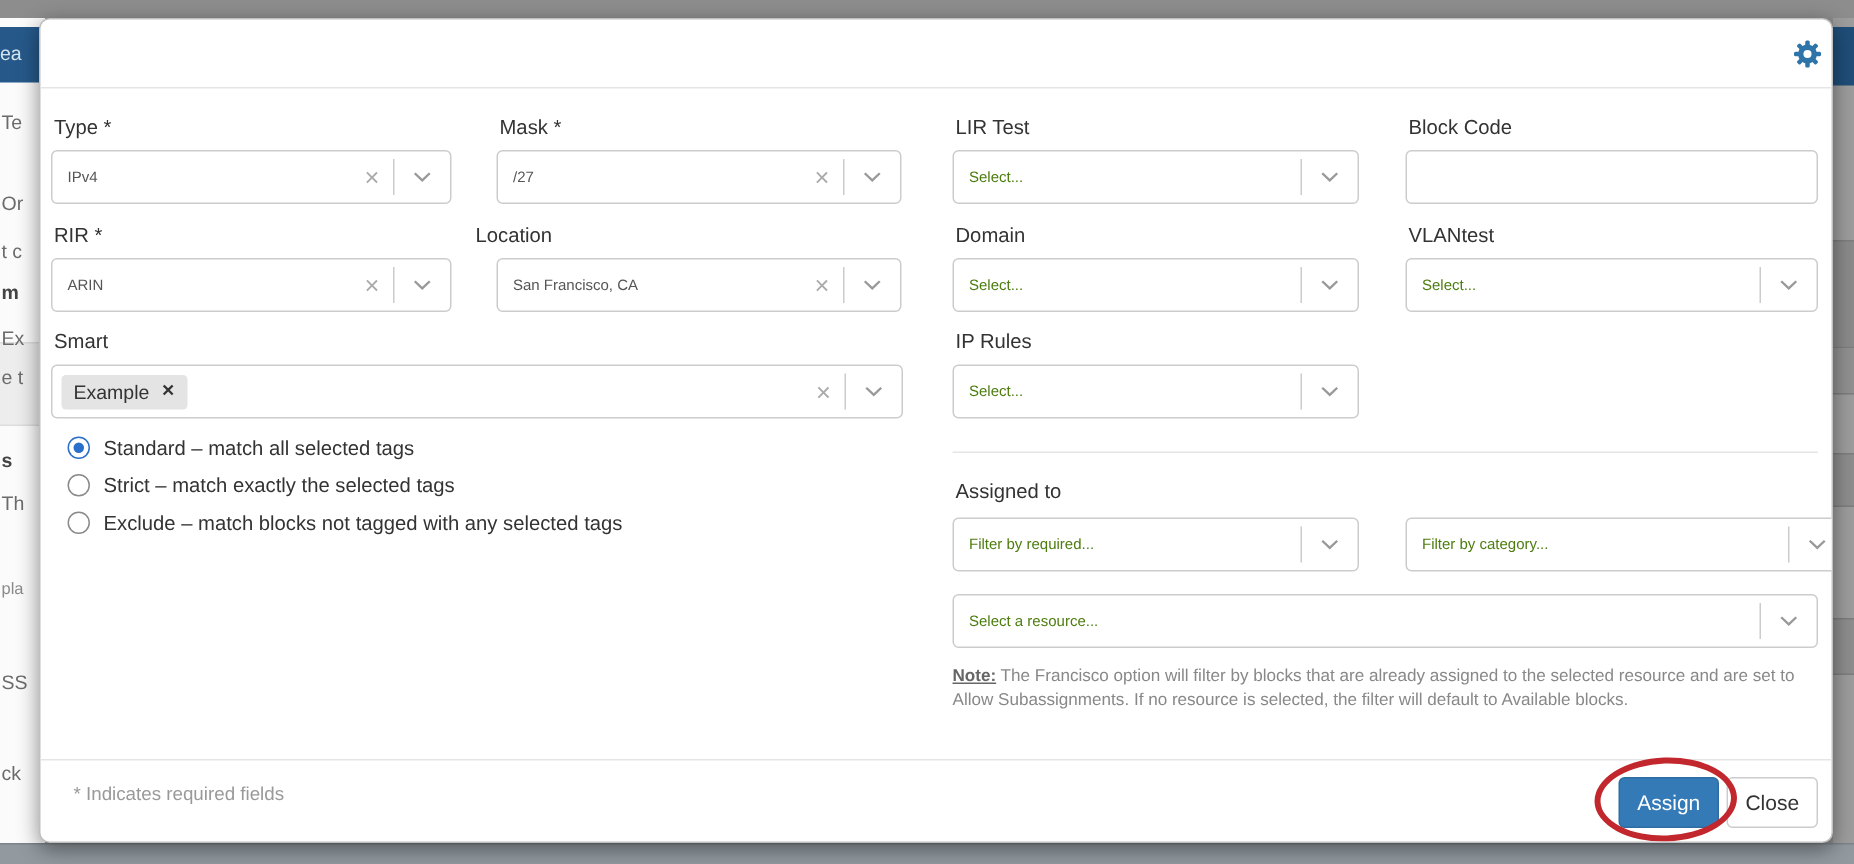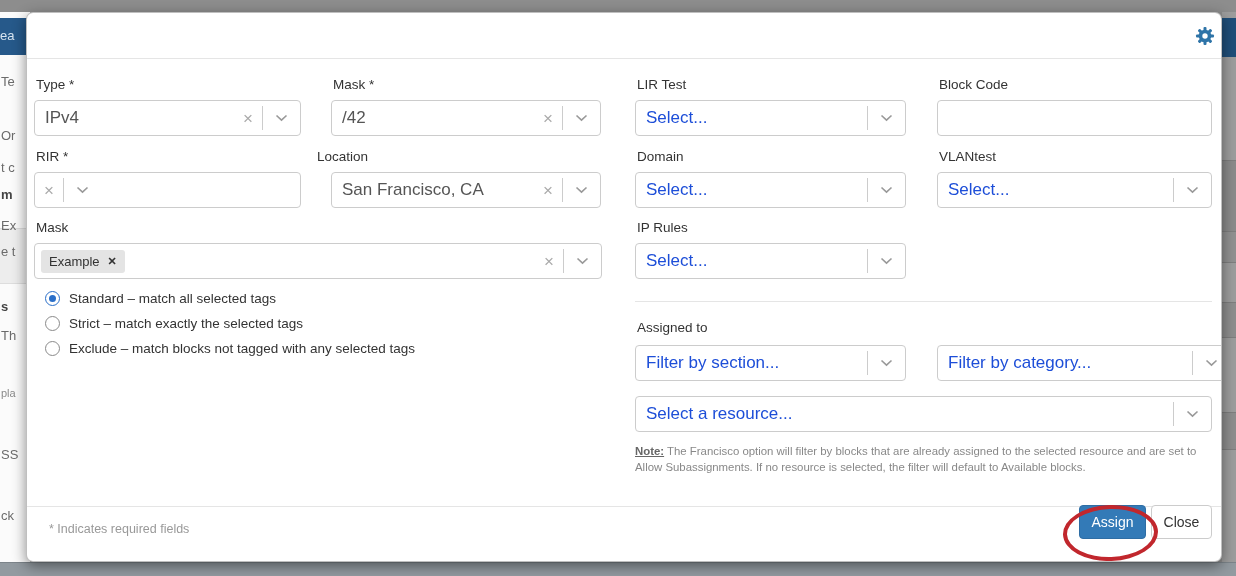--- a/index.html
+++ b/index.html
@@ -33,40 +33,40 @@
   .modal-title{position:absolute;left:20px;top:14px;font-size:17px;color:#333;}
   .gear{position:absolute;left:1168px;top:13px;width:20px;height:20px;cursor:pointer;}
   .hdr-divider{position:absolute;left:0;top:45px;width:1196px;height:1px;background:#e5e5e5;}
 
   .flabel{position:absolute;font-size:13.5px;font-weight:normal;color:#333;white-space:nowrap;}
 
   .field{
     position:absolute;height:36px;box-sizing:border-box;background:#fff;
     border:1px solid #ccc;border-radius:4px;display:flex;align-items:center;cursor:pointer;
   }
-  .field .val{flex:1;padding-left:10px;font-size:17px;color:#555;white-space:nowrap;overflow:hidden;}
-  .field .val.ph{color:#1d4ed8;}
+  .field .val{flex:1;padding-left:10px;font-size:10px;color:#555;white-space:nowrap;overflow:hidden;}
+  .field .val.ph{color:#4d7c0f;}
   .clear-x{color:#aaa;font-size:17px;line-height:1;padding:0 9px;cursor:pointer;}
   .sep{width:1px;height:24px;background:#ccc;}
   .chev{width:37px;display:flex;align-items:center;justify-content:center;cursor:pointer;}
   .tag-chip{margin-left:6px;background:#e4e4e4;border-radius:3px;padding:4px 8px;font-size:13px;color:#333;display:inline-flex;align-items:center;gap:8px;}
   .chip-x{font-size:11px;font-weight:bold;color:#333;cursor:pointer;line-height:1;}
 
   .radio-row{position:absolute;left:18px;display:flex;align-items:center;gap:9px;font-size:13.5px;color:#333;cursor:pointer;}
   .rdot{width:15px;height:15px;box-sizing:border-box;border:1px solid #8a8a8a;border-radius:50%;background:#fff;position:relative;flex:0 0 auto;}
   .rdot.checked{border-color:#2a6fc9;}
   .rdot.checked::after{content:"";position:absolute;left:3px;top:3px;width:7px;height:7px;border-radius:50%;background:#2a6fc9;}
 
   .rt-divider{position:absolute;left:608px;top:288px;width:577px;height:1px;background:#e5e5e5;}
   .note{position:absolute;left:608px;top:431px;width:584px;font-size:11.4px;line-height:1.4;color:#888;}
   .note b{color:#666;text-decoration:underline;}
 
   .ftr-divider{position:absolute;left:0;top:493px;width:1196px;height:1px;background:#e5e5e5;}
   .ftr-note{position:absolute;left:22px;top:509px;font-size:12.5px;color:#999;}
-  .btn{position:absolute;top:492px;height:34px;box-sizing:border-box;border-radius:4px;font-size:14px;
+  .btn{position:absolute;top:505px;height:34px;box-sizing:border-box;border-radius:4px;font-size:14px;
        display:flex;align-items:center;justify-content:center;cursor:pointer;}
   .btn-primary{left:1052px;width:67px;background:#337ab7;border:1px solid #2e6da4;color:#fff;}
   .btn-default{left:1124px;width:61px;background:#fff;border:1px solid #ccc;color:#333;}
   .annotation{position:absolute;left:1036px;top:492px;width:87px;height:48px;border:4px solid #c1272d;
               border-radius:50%;z-index:50;pointer-events:none;transform:rotate(-2deg);}
 </style>
 </head>
 <body>
 
 <div class="bg-left">
@@ -118,21 +118,21 @@
     <span class="val">IPv4</span>
     <span class="clear-x">×</span>
     <span class="sep"></span>
     <span class="chev">
         <svg width="13" height="8" viewBox="0 0 13 8">
           <path d="M1.5 1.5 L6.5 6.2 L11.5 1.5" fill="none" stroke="#999" stroke-width="1.6"></path>
         </svg>
       </span>
   </div>
   <div class="field" style="left:304px;top:87px;width:270px">
-    <span class="val">/42</span>
+    <span class="val">/27</span>
     <span class="clear-x">×</span>
     <span class="sep"></span>
     <span class="chev">
         <svg width="13" height="8" viewBox="0 0 13 8">
           <path d="M1.5 1.5 L6.5 6.2 L11.5 1.5" fill="none" stroke="#999" stroke-width="1.6"></path>
         </svg>
       </span>
   </div>
   <div class="field" style="left:608px;top:87px;width:271px">
     <span class="val ph">Select...</span>
@@ -146,20 +146,21 @@
   <div class="field" style="left:910px;top:87px;width:275px">
     <span class="val"></span>
   </div>
 
   <label class="flabel" style="left:9px;top:136px">RIR *</label>
   <label class="flabel" style="left:290px;top:136px">Location</label>
   <label class="flabel" style="left:610px;top:136px">Domain</label>
   <label class="flabel" style="left:912px;top:136px">VLANtest</label>
 
   <div class="field" style="left:7px;top:159px;width:267px">
+    <span class="val">ARIN</span>
     <span class="clear-x">×</span>
     <span class="sep"></span>
     <span class="chev">
         <svg width="13" height="8" viewBox="0 0 13 8">
           <path d="M1.5 1.5 L6.5 6.2 L11.5 1.5" fill="none" stroke="#999" stroke-width="1.6"></path>
         </svg>
       </span>
   </div>
   <div class="field" style="left:304px;top:159px;width:270px">
     <span class="val">San Francisco, CA</span>
@@ -183,21 +184,21 @@
   <div class="field" style="left:910px;top:159px;width:275px">
     <span class="val ph">Select...</span>
     <span class="sep"></span>
     <span class="chev">
         <svg width="13" height="8" viewBox="0 0 13 8">
           <path d="M1.5 1.5 L6.5 6.2 L11.5 1.5" fill="none" stroke="#999" stroke-width="1.6"></path>
         </svg>
       </span>
   </div>
 
-  <label class="flabel" style="left:9px;top:207px">Mask</label>
+  <label class="flabel" style="left:9px;top:207px">Smart</label>
   <label class="flabel" style="left:610px;top:207px">IP Rules</label>
 
   <div class="field" style="left:7px;top:230px;width:568px">
     <span style="flex:1;display:flex;align-items:flex-end">
       <span class="tag-chip">
         <span>Example</span>
         <span class="chip-x">✕</span>
       </span>
     </span>
     <span class="clear-x">×</span>
@@ -228,21 +229,21 @@
   </div>
   <div class="radio-row" style="top:303px">
     <span class="rdot"></span>
     <span>Strict – match exactly the selected tags</span>
   </div>
 
   <div class="rt-divider"></div>
   <label class="flabel" style="left:610px;top:307px">Assigned to</label>
 
   <div class="field" style="left:608px;top:332px;width:271px">
-    <span class="val ph">Filter by section...</span>
+    <span class="val ph">Filter by required...</span>
     <span class="sep"></span>
     <span class="chev">
         <svg width="13" height="8" viewBox="0 0 13 8">
           <path d="M1.5 1.5 L6.5 6.2 L11.5 1.5" fill="none" stroke="#999" stroke-width="1.6"></path>
         </svg>
       </span>
   </div>
   <div class="field" style="left:910px;top:332px;width:294px">
     <span class="val ph">Filter by category...</span>
     <span class="sep"></span>

